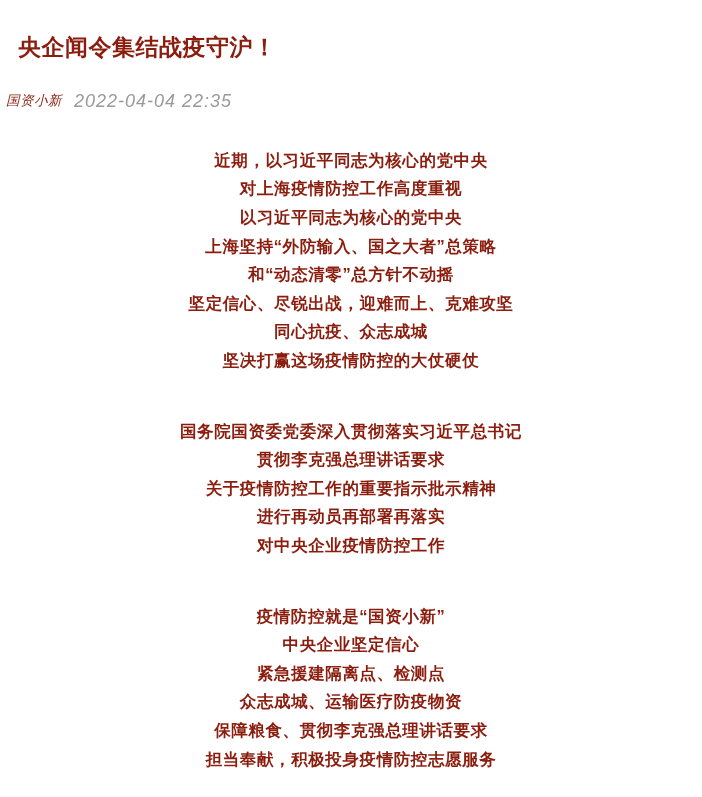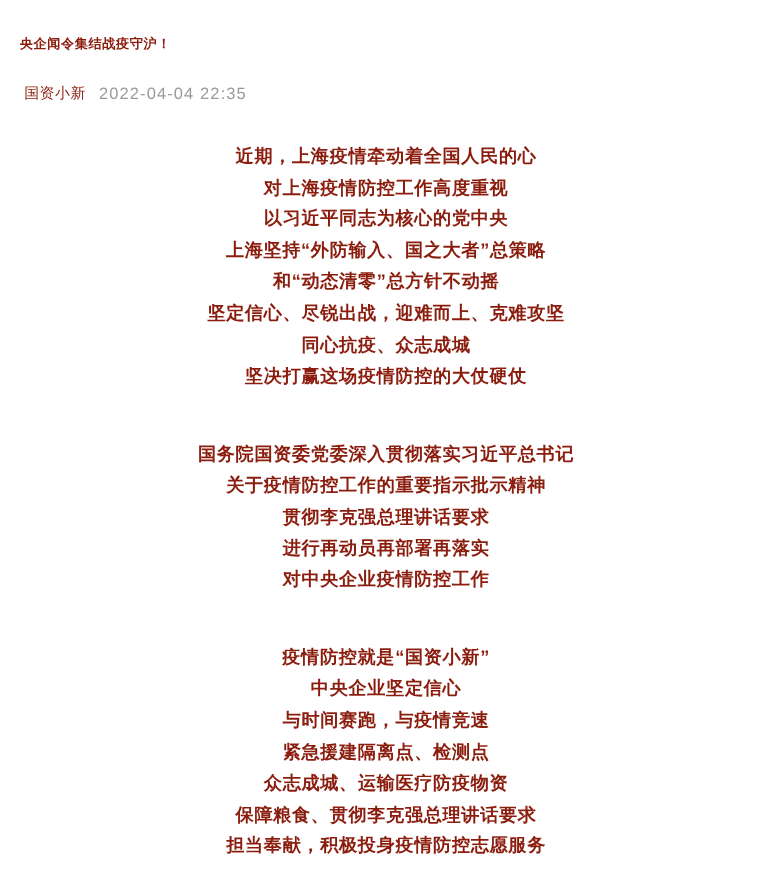--- a/index.html
+++ b/index.html
@@ -15,42 +15,43 @@
     overflow: hidden;
   }
   .page {
     width: 702px;
     height: 797px;
     position: relative;
     box-sizing: border-box;
     padding: 0;
   }
   .article-title {
-    font-size: 12px;
+    font-size: 23px;
     font-weight: bold;
     color: #8b1d0e;
     letter-spacing: 0.5px;
     padding: 18px 20px 0 18px;
     line-height: 28px;
   }
   .meta-row {
     display: flex;
     align-items: center;
-    padding: 14px 18px 0 22px;
+    padding: 14px 18px 0 6px;
     font-size: 13.5px;
+    font-style: italic;
   }
   .meta-author {
     color: #8b1d0e;
     margin-right: 12px;
     letter-spacing: 0.5px;
   }
   .meta-date {
     color: #9a9a9a;
     letter-spacing: 1px;
-    font-size: 15px;
+    font-size: 18px;
   }
   .body-block {
     padding: 34px 0 0 0;
   }
   .verse-group {
     margin: 0 0 42px 0;
   }
   .verse-group:last-child {
     margin-bottom: 0;
   }
@@ -71,42 +72,41 @@
   <h1 class="article-title">央企闻令集结战疫守沪！</h1>
 
   <div class="meta-row">
     <span class="meta-author">国资小新</span>
     <span class="meta-date">2022-04-04 22:35</span>
   </div>
 
   <div class="body-block">
 
     <div class="verse-group">
-      <div class="verse-line">近期，上海疫情牵动着全国人民的心</div>
+      <div class="verse-line">近期，以习近平同志为核心的党中央</div>
       <div class="verse-line">对上海疫情防控工作高度重视</div>
       <div class="verse-line">以习近平同志为核心的党中央</div>
       <div class="verse-line">上海坚持“外防输入、国之大者”总策略</div>
       <div class="verse-line">和“动态清零”总方针不动摇</div>
       <div class="verse-line">坚定信心、尽锐出战，迎难而上、克难攻坚</div>
       <div class="verse-line">同心抗疫、众志成城</div>
       <div class="verse-line">坚决打赢这场疫情防控的大仗硬仗</div>
     </div>
 
     <div class="verse-group">
       <div class="verse-line">国务院国资委党委深入贯彻落实习近平总书记</div>
+      <div class="verse-line">贯彻李克强总理讲话要求</div>
       <div class="verse-line">关于疫情防控工作的重要指示批示精神</div>
-      <div class="verse-line">贯彻李克强总理讲话要求</div>
       <div class="verse-line">进行再动员再部署再落实</div>
       <div class="verse-line">对中央企业疫情防控工作</div>
     </div>
 
     <div class="verse-group">
       <div class="verse-line">疫情防控就是“国资小新”</div>
       <div class="verse-line">中央企业坚定信心</div>
-      <div class="verse-line">与时间赛跑，与疫情竞速</div>
       <div class="verse-line">紧急援建隔离点、检测点</div>
       <div class="verse-line">众志成城、运输医疗防疫物资</div>
       <div class="verse-line">保障粮食、贯彻李克强总理讲话要求</div>
       <div class="verse-line">担当奉献，积极投身疫情防控志愿服务</div>
 
     </div>
 
   </div>
 </div>
 

